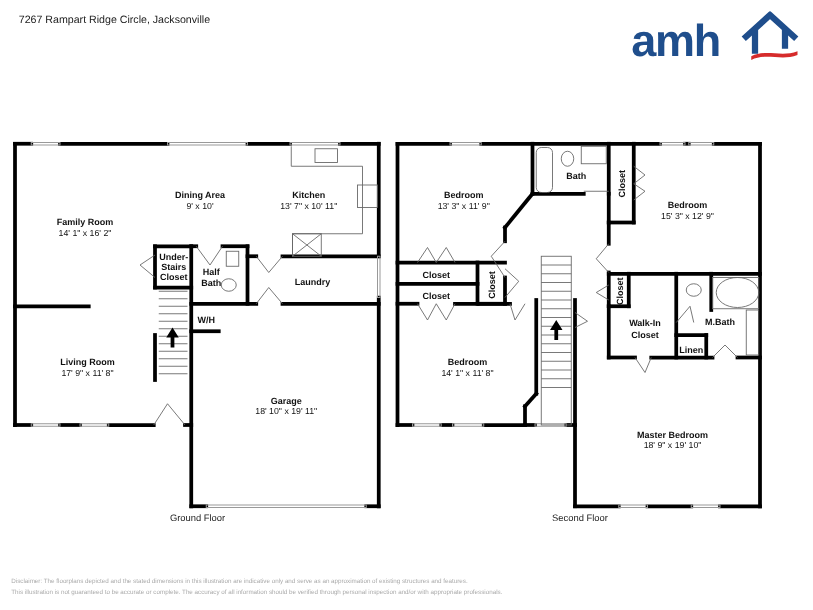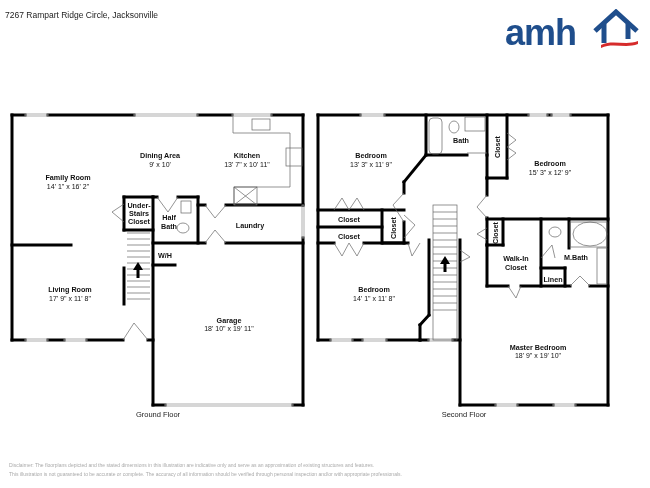--- a/index.html
+++ b/index.html
@@ -1,17 +1,17 @@
 <!DOCTYPE html>
 <html><head>
 <meta charset="utf-8">
 <style>
   html, body { margin:0; padding:0; background:#fff; }
   body { width:650px; height:488px; position:relative; overflow:hidden; font-family:"Liberation Sans", sans-serif; }
-  .address { position:absolute; left:5px; top:10px; font-size:8.5px; color:#222; }
+  .address { position:absolute; left:15px; top:10px; font-size:8.5px; color:#222; }
   .logo { position:absolute; left:505px; top:9px; width:135px; height:40px; }
   .plan { position:absolute; left:0; top:0; }
   .lbl { font-family:"Liberation Sans", sans-serif; fill:#111; }
   .rn { font-size:7.2px; font-weight:bold; }
   .rd { font-size:7px; }
   .floor { font-size:7.5px; fill:#222; }
   .disclaimer { position:absolute; left:9px; top:461px; font-size:5px; line-height:8.5px; color:#aaa; }
 </style>
 </head>
 <body>

